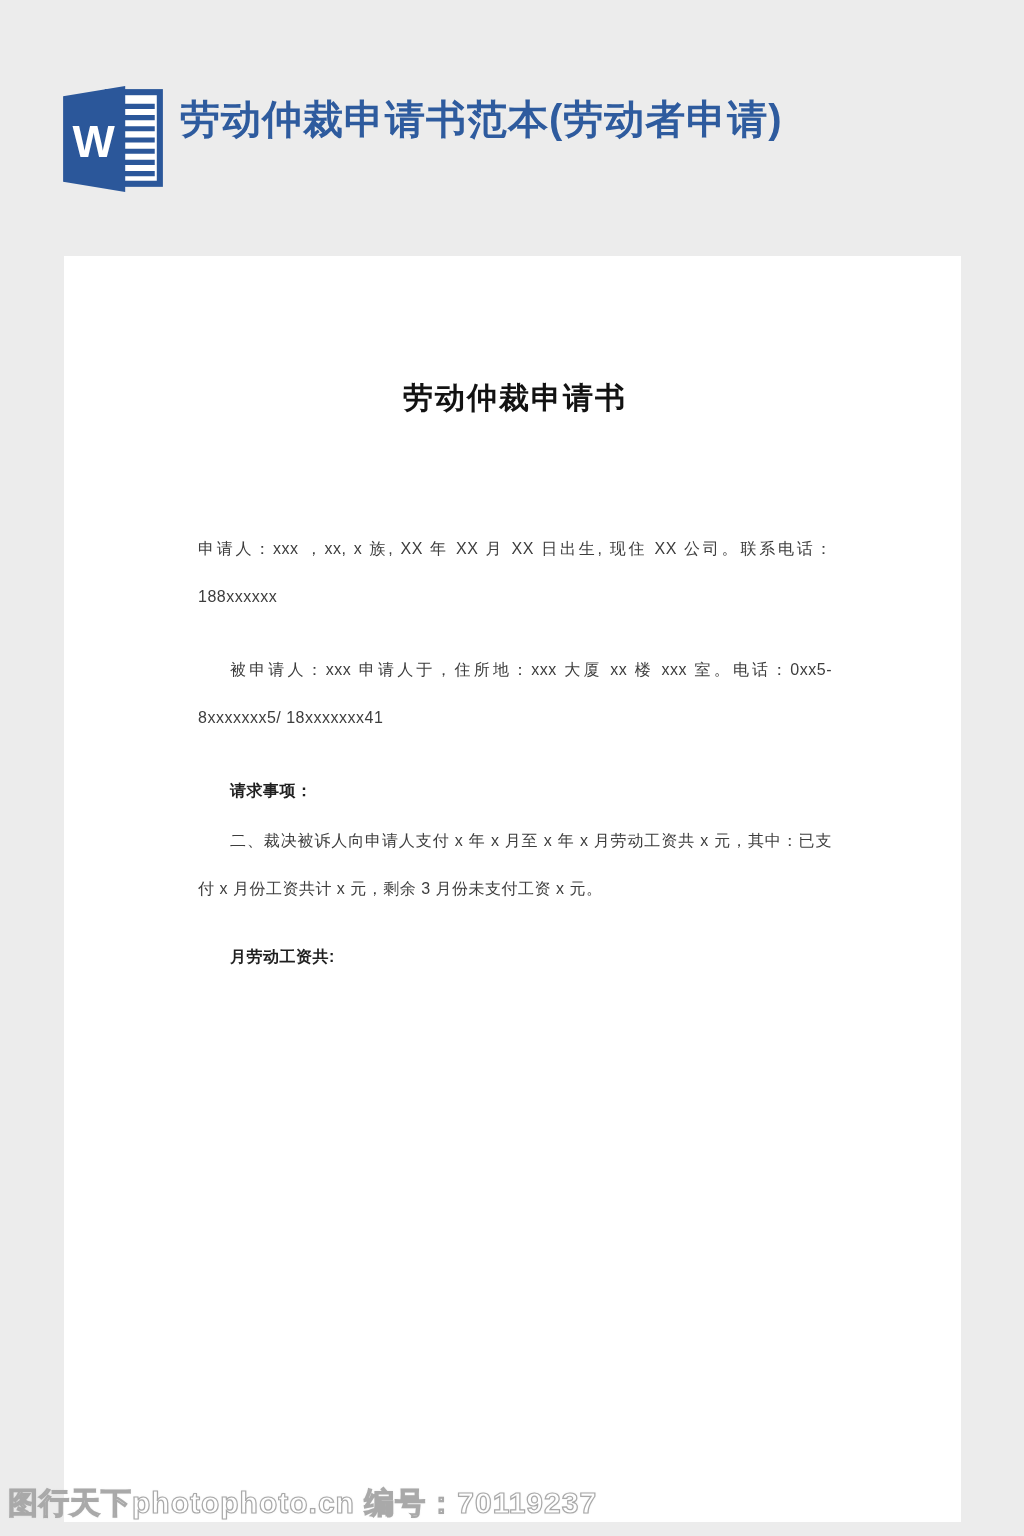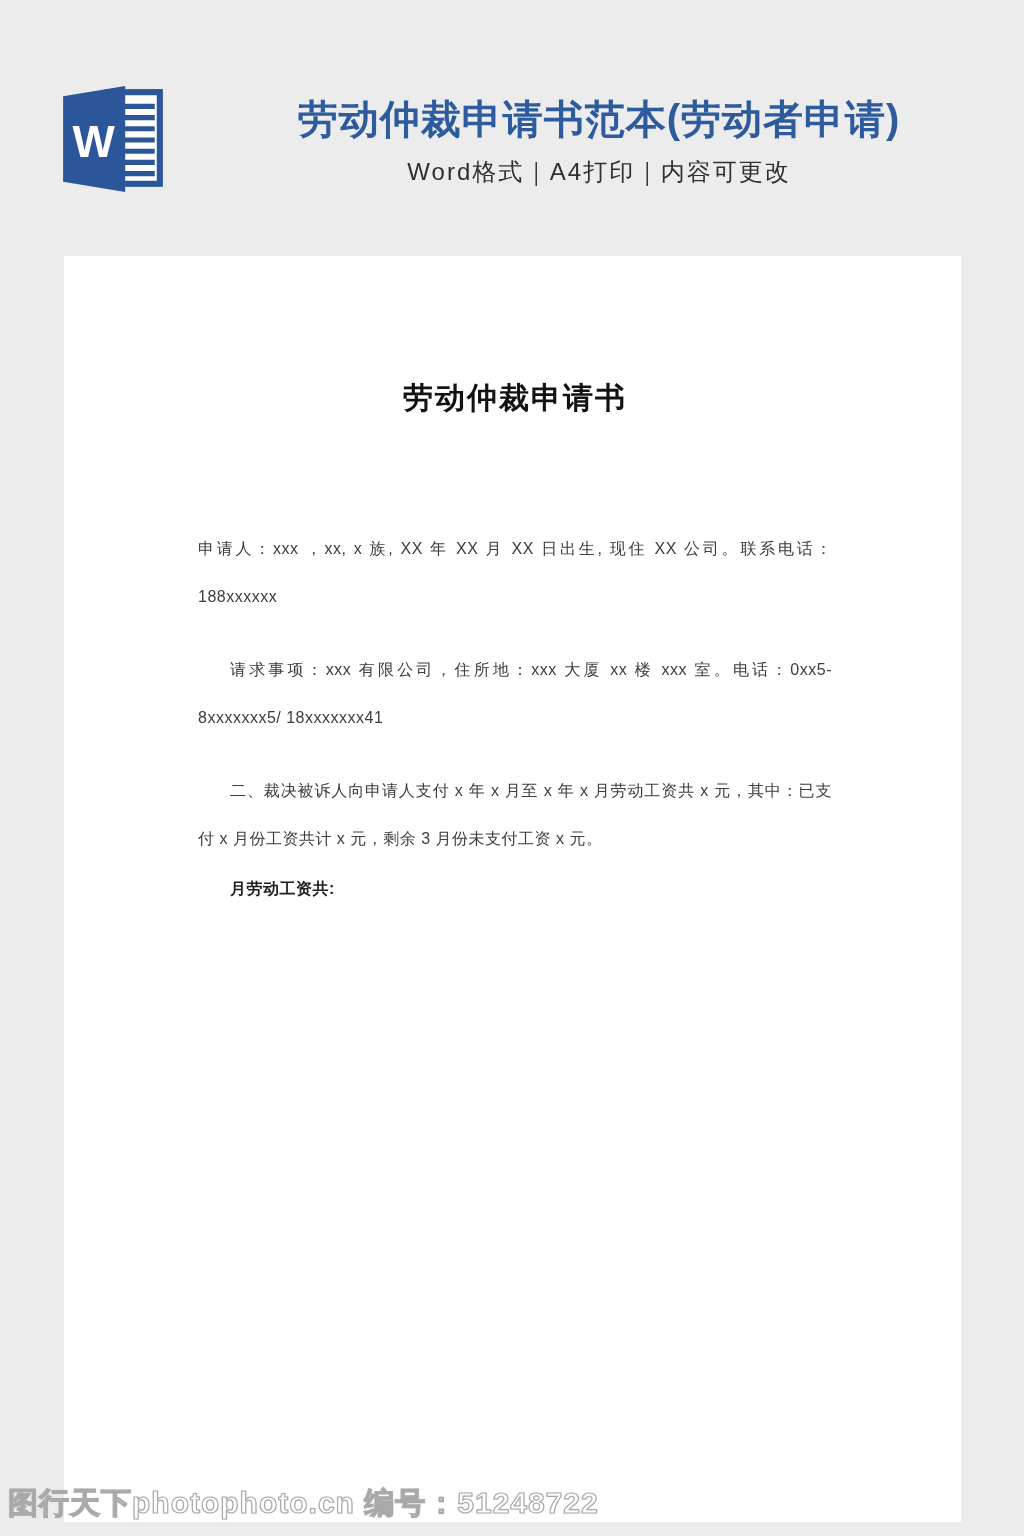--- a/index.html
+++ b/index.html
@@ -17,21 +17,20 @@
 
   
   .header { position: absolute; left: 0; top: 0; width: 1024px; height: 230px; }
   .word-icon {
     position: absolute; left: 62px; top: 83px;
     width: 102px; height: 112px;
   }
   .word-icon svg { width: 100%; height: 100%; display: block; }
   .header-text {
     position: absolute; left: 180px; right: 6px; top: 94px;
-    text-align: center;
   }
   .header-title {
     font-size: 40px; font-weight: bold;
     color: #2e5b9e; letter-spacing: 1px;
     line-height: 50px; white-space: nowrap;
   }
   .header-subtitle {
     margin-top: 12px;
     font-size: 24px; color: #303030; letter-spacing: 2px;
     white-space: nowrap;
@@ -93,29 +92,29 @@
           <line x1="53" y1="67" x2="91" y2="67"></line>
           <line x1="53" y1="78" x2="91" y2="78"></line>
           <line x1="53" y1="89" x2="91" y2="89"></line>
         </g>
         <polygon points="1,13 62,3 62,107 1,97" fill="#2b579a"></polygon>
         <text x="31" y="73" font-size="44" font-weight="bold" fill="#ffffff" text-anchor="middle" font-family="Liberation Sans, sans-serif">W</text>
       </svg>
     </div>
     <div class="header-text">
       <div class="header-title">劳动仲裁申请书范本(劳动者申请)</div>
-      <div class="header-subtitle">Word格式｜A4打印｜内容可更改</div>
     </div>
   </header>
 
   <main class="page">
     <h1 class="doc-title">劳动仲裁申请书</h1>
     <div class="doc-body" id="doc-body">
         <p>申请人：xxx ，xx, x 族, XX 年 XX 月 XX 日出生, 现住 XX 公司。联系电话：188xxxxxx</p>
-        <p class="indent">请求事项：xxx 有限公司，住所地：xxx 大厦 xx 楼 xxx 室。电话：0xx5-8xxxxxxx5/ 18xxxxxxx41</p>
+        <p class="indent">被申请人：xxx 申请人于，住所地：xxx 大厦 xx 楼 xxx 室。电话：0xx5-8xxxxxxx5/ 18xxxxxxx41</p>
+        <p class="indent bold">请求事项：</p>
         <p class="indent">二、裁决被诉人向申请人支付 x 年 x 月至 x 年 x 月劳动工资共 x 元，其中：已支付 x 月份工资共计 x 元，剩余 3 月份未支付工资 x 元。</p>
         <p class="indent bold">月劳动工资共:</p>
       </div>
   </main>
 
-  <div class="watermark">图行天下photophoto.cn 编号：51248722</div>
+  <div class="watermark">图行天下photophoto.cn 编号：70119237</div>
 
 </div>
 
 </body></html>

